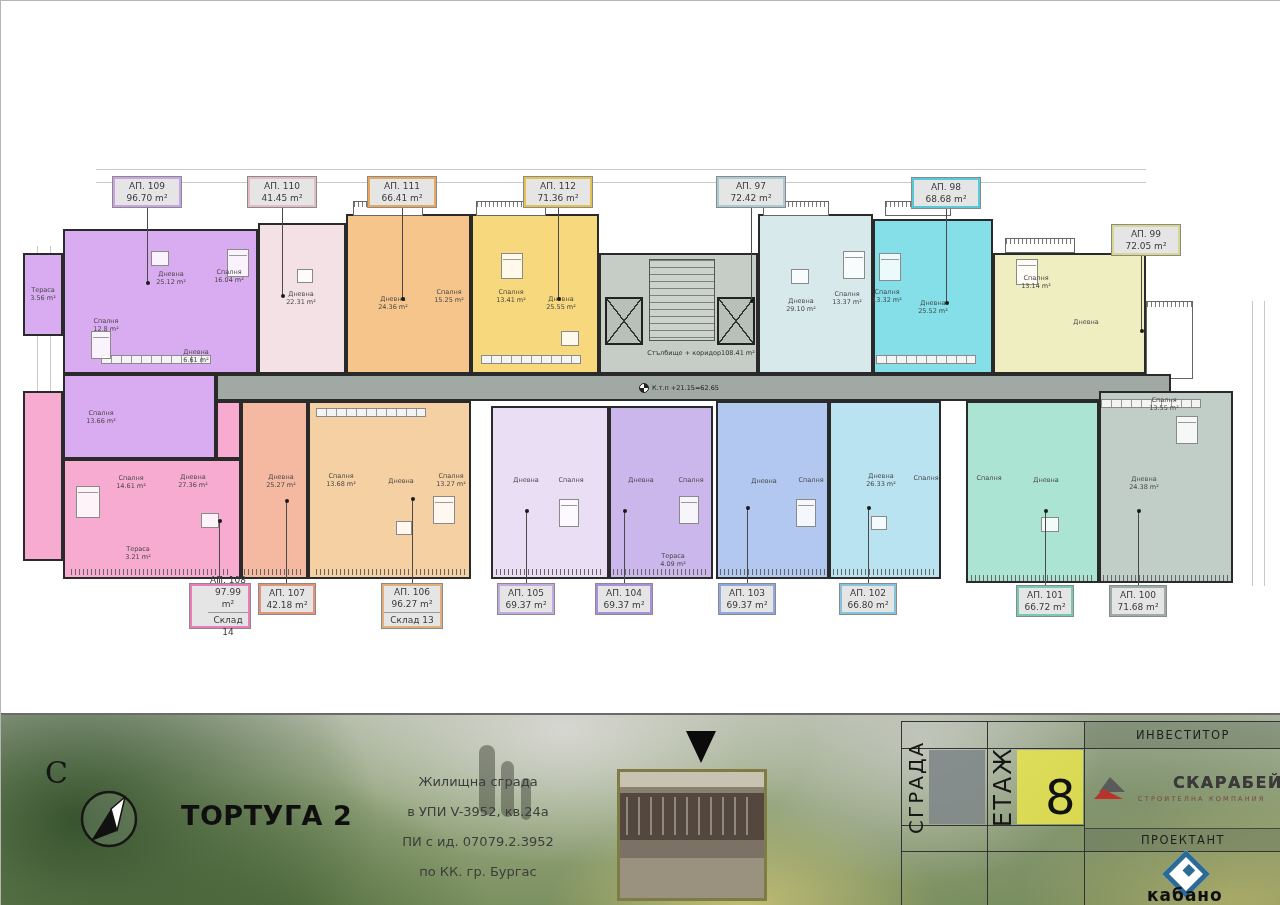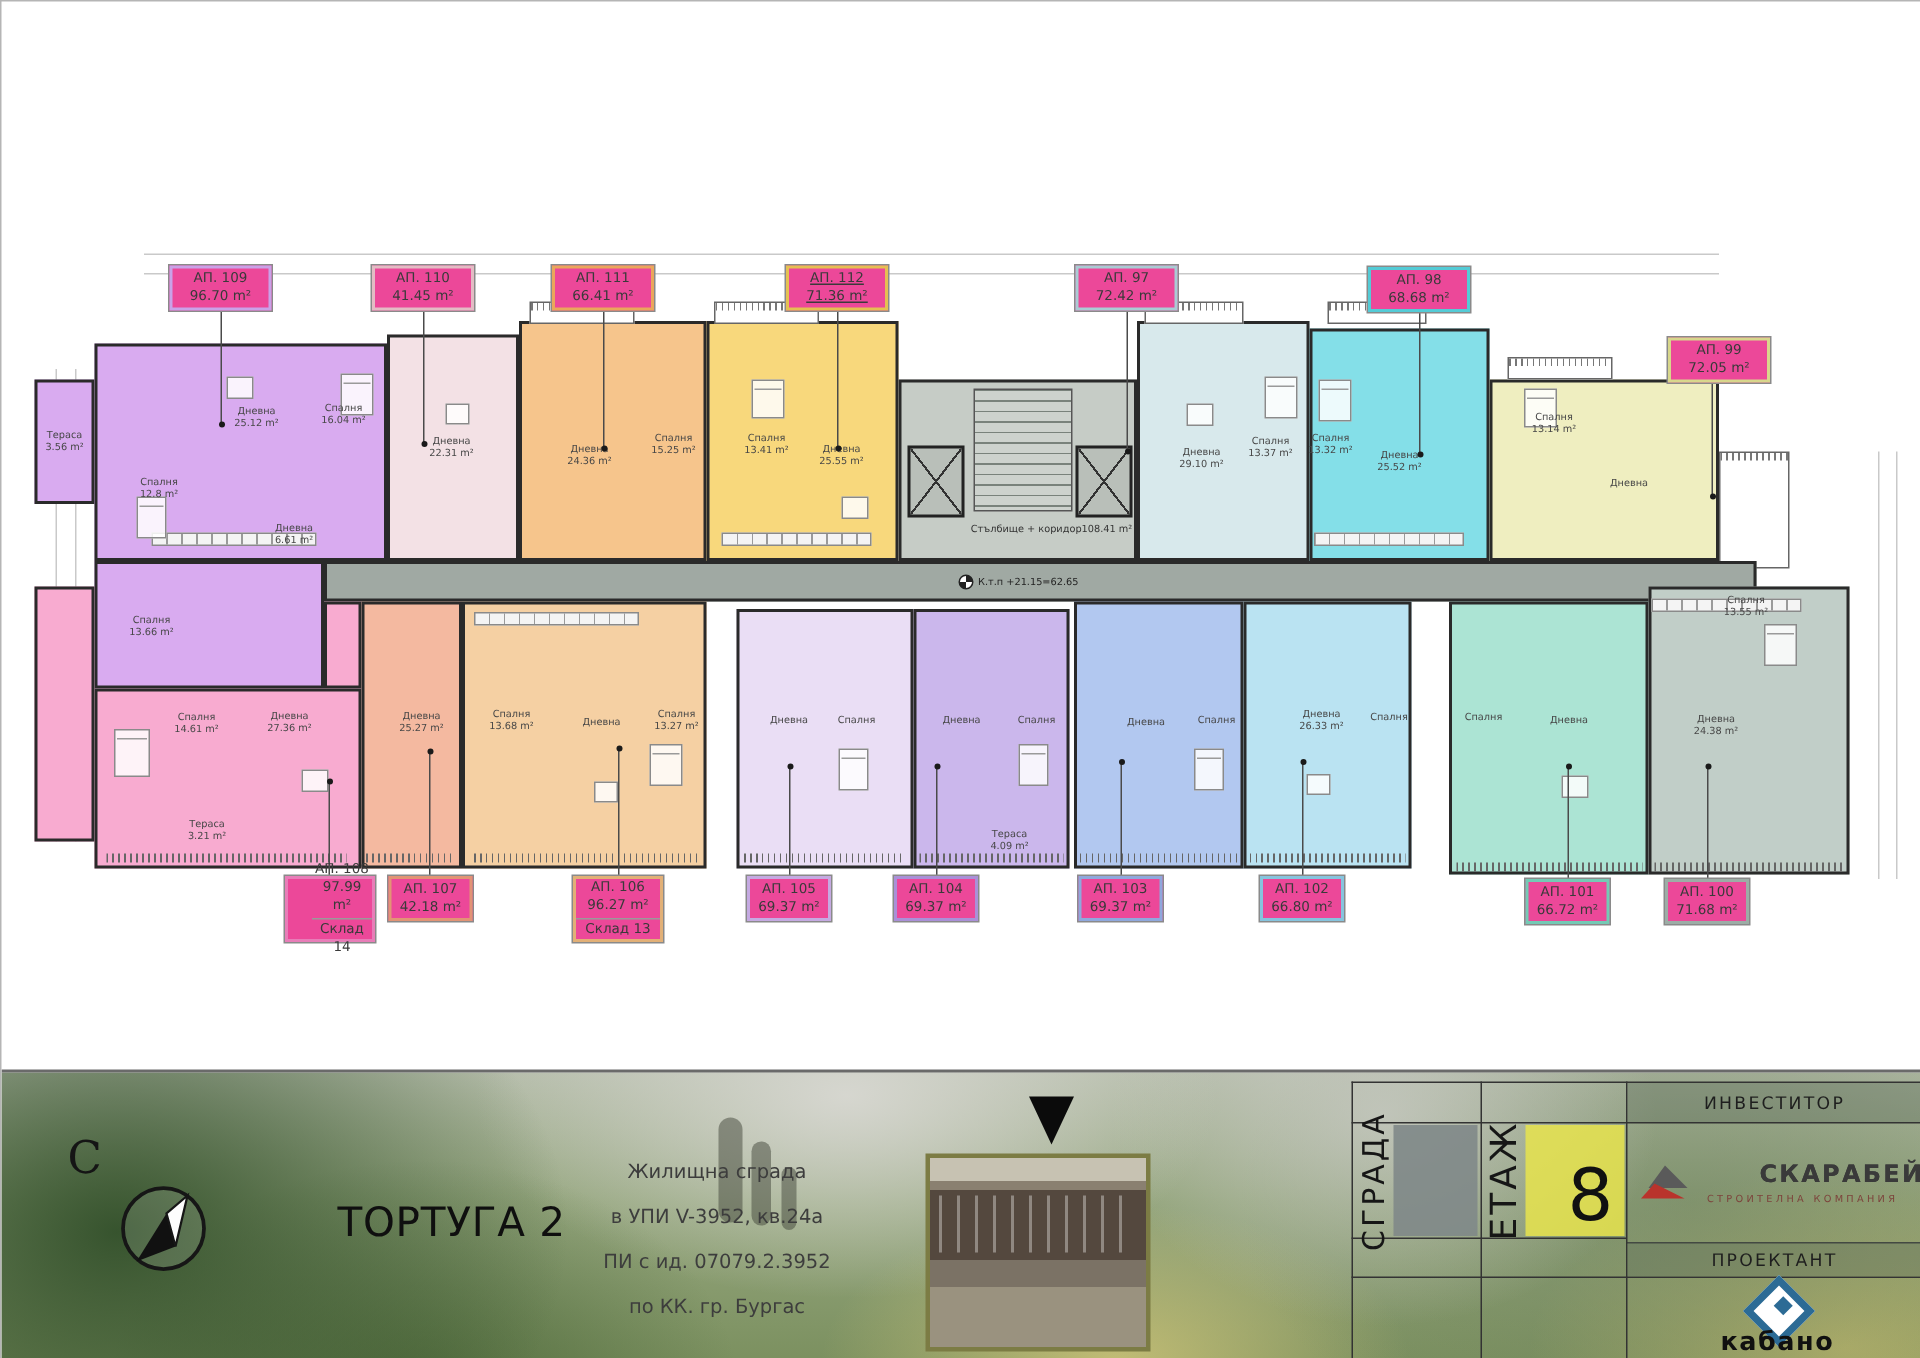--- a/index.html
+++ b/index.html
@@ -9,21 +9,21 @@
   .unit{position:absolute;border:2px solid #2a2a2a;box-sizing:border-box;}
   .corridor{position:absolute;border:2px solid #2a2a2a;box-sizing:border-box;background:#a0a9a3;}
   .core{position:absolute;border:2px solid #2a2a2a;box-sizing:border-box;background:#c6ccc6;}
   .stair{position:absolute;border:1px solid #555;background:repeating-linear-gradient(180deg,#79827b 0 1px,transparent 1px 7px),#cdd2cd;}
   .elev{position:absolute;border:2px solid #222;background:#b9bfb9;}
   .elev::before{content:"";position:absolute;inset:0;
      background:linear-gradient(to top right,transparent calc(50% - .7px),#333 calc(50% - .7px) calc(50% + .7px),transparent calc(50% + .7px)),
                 linear-gradient(to top left,transparent calc(50% - .7px),#333 calc(50% - .7px) calc(50% + .7px),transparent calc(50% + .7px));}
   .room{position:absolute;transform:translate(-50%,-50%);display:flex;flex-direction:column;align-items:center;
         font-size:6.5px;line-height:1.2;color:#474747;text-align:center;white-space:nowrap;}
-  .apbox{position:absolute;background:#ec4899;border:2px solid #999;box-sizing:border-box;
+  .apbox{position:absolute;background:#e5e5e5;border:2px solid #999;box-sizing:border-box;
          box-shadow:0 0 0 1px #8a8a8a;display:flex;flex-direction:column;justify-content:center;
          text-align:center;font-size:9px;color:#3a3a3a;line-height:1.35;padding:1px 0;}
   .apstore{border-top:1px solid #9a9a9a;margin-top:1px;padding-top:1px;}
   .lead{position:absolute;border-left:1px solid #4a4a4a;width:0;}
   .lead.down::after{content:"";position:absolute;bottom:-2px;left:-2.5px;width:4px;height:4px;border-radius:50%;background:#1a1a1a;}
   .lead.up::before{content:"";position:absolute;top:-2px;left:-2.5px;width:4px;height:4px;border-radius:50%;background:#1a1a1a;}
   .dim{position:absolute;background:#c9c9c9;}
   .balc{position:absolute;background:#fff;border:1px solid #666;box-sizing:border-box;}
   .balc::after{content:"";position:absolute;left:0;right:0;top:0;height:5px;
        background:repeating-linear-gradient(90deg,#777 0 1px,transparent 1px 4px);}
@@ -43,21 +43,21 @@
        radial-gradient(ellipse 430px 320px at 6% 55%,rgba(45,75,38,.9),rgba(45,75,38,0) 70%),
        radial-gradient(ellipse 300px 220px at 22% 110%,rgba(60,90,45,.65),transparent 70%),
        radial-gradient(ellipse 330px 180px at 44% 8%,rgba(216,216,210,.95),transparent 75%),
        radial-gradient(ellipse 260px 200px at 72% 15%,rgba(200,202,195,.8),transparent 70%),
        radial-gradient(ellipse 420px 260px at 88% 45%,rgba(110,130,95,.55),transparent 72%),
        radial-gradient(ellipse 280px 150px at 58% 100%,rgba(206,196,120,.85),transparent 70%),
        radial-gradient(ellipse 300px 170px at 96% 95%,rgba(198,188,108,.8),transparent 70%),
        linear-gradient(180deg,#b4bca9 0%,#95a67e 45%,#7b905f 100%);}
   .ppl{position:absolute;background:rgba(66,70,58,.5);border-radius:8px;}
   .north-letter{position:absolute;font-family:"DejaVu Serif","Liberation Serif",serif;font-size:30px;color:#151515;}
-  .proj-title{position:absolute;font-size:27px;font-weight:normal;letter-spacing:.5px;color:#0f0f0f;margin-left:44px;}
+  .proj-title{position:absolute;font-size:27px;font-weight:bold;letter-spacing:.5px;color:#0f0f0f;}
   .addr{position:absolute;width:190px;text-align:center;font-size:13px;line-height:2.3;color:#3d3d3d;}
   .arrow-down{position:absolute;width:0;height:0;border-left:15px solid transparent;border-right:15px solid transparent;border-top:32px solid #0b0b0b;}
   .thumb{position:absolute;border:3px solid #7c7c44;box-sizing:border-box;
      background:linear-gradient(180deg,#c7c2b2 0 12%,#8a8070 12% 17%,#54483e 17% 54%,#7b7265 54% 68%,#9a927f 68% 100%);}
   .thumb::after{content:"";position:absolute;left:6px;right:6px;top:20%;height:30%;
      background:repeating-linear-gradient(90deg,rgba(255,255,255,.35) 0 2px,transparent 2px 12px);}
   .tline{position:absolute;background:#333;}
   .cellbox{position:absolute;}
   .vtext{position:absolute;writing-mode:vertical-rl;transform:rotate(180deg);display:flex;align-items:center;justify-content:center;
          color:#161616;letter-spacing:2px;}
@@ -334,21 +334,21 @@
       <div>96.70 m²</div>
     </div>
   <div class="apbox" style="left: 247px; top: 176px; width: 68px; height: 30px; border-color: rgb(227, 188, 196);">
     <div>АП. 110</div>
       <div>41.45 m²</div>
     </div>
   <div class="apbox" style="left: 367px; top: 176px; width: 68px; height: 30px; border-color: rgb(234, 167, 91);">
     <div>АП. 111</div>
       <div>66.41 m²</div>
     </div>
-  <div class="apbox" style="left: 523px; top: 176px; width: 68px; height: 30px; border-color: rgb(229, 192, 82); text-decoration: underline;">
+  <div class="apbox" style="left: 523px; top: 176px; width: 68px; height: 30px; border-color: rgb(229, 192, 82);">
     <div>АП. 112</div>
       <div>71.36 m²</div>
     </div>
   <div class="apbox" style="left: 716px; top: 176px; width: 68px; height: 30px; border-color: rgb(169, 204, 212);">
     <div>АП. 97</div>
       <div>72.42 m²</div>
     </div>
   <div class="apbox" style="left: 911px; top: 177px; width: 68px; height: 30px; border-color: rgb(84, 203, 214);">
     <div>АП. 98</div>
       <div>68.68 m²</div>

